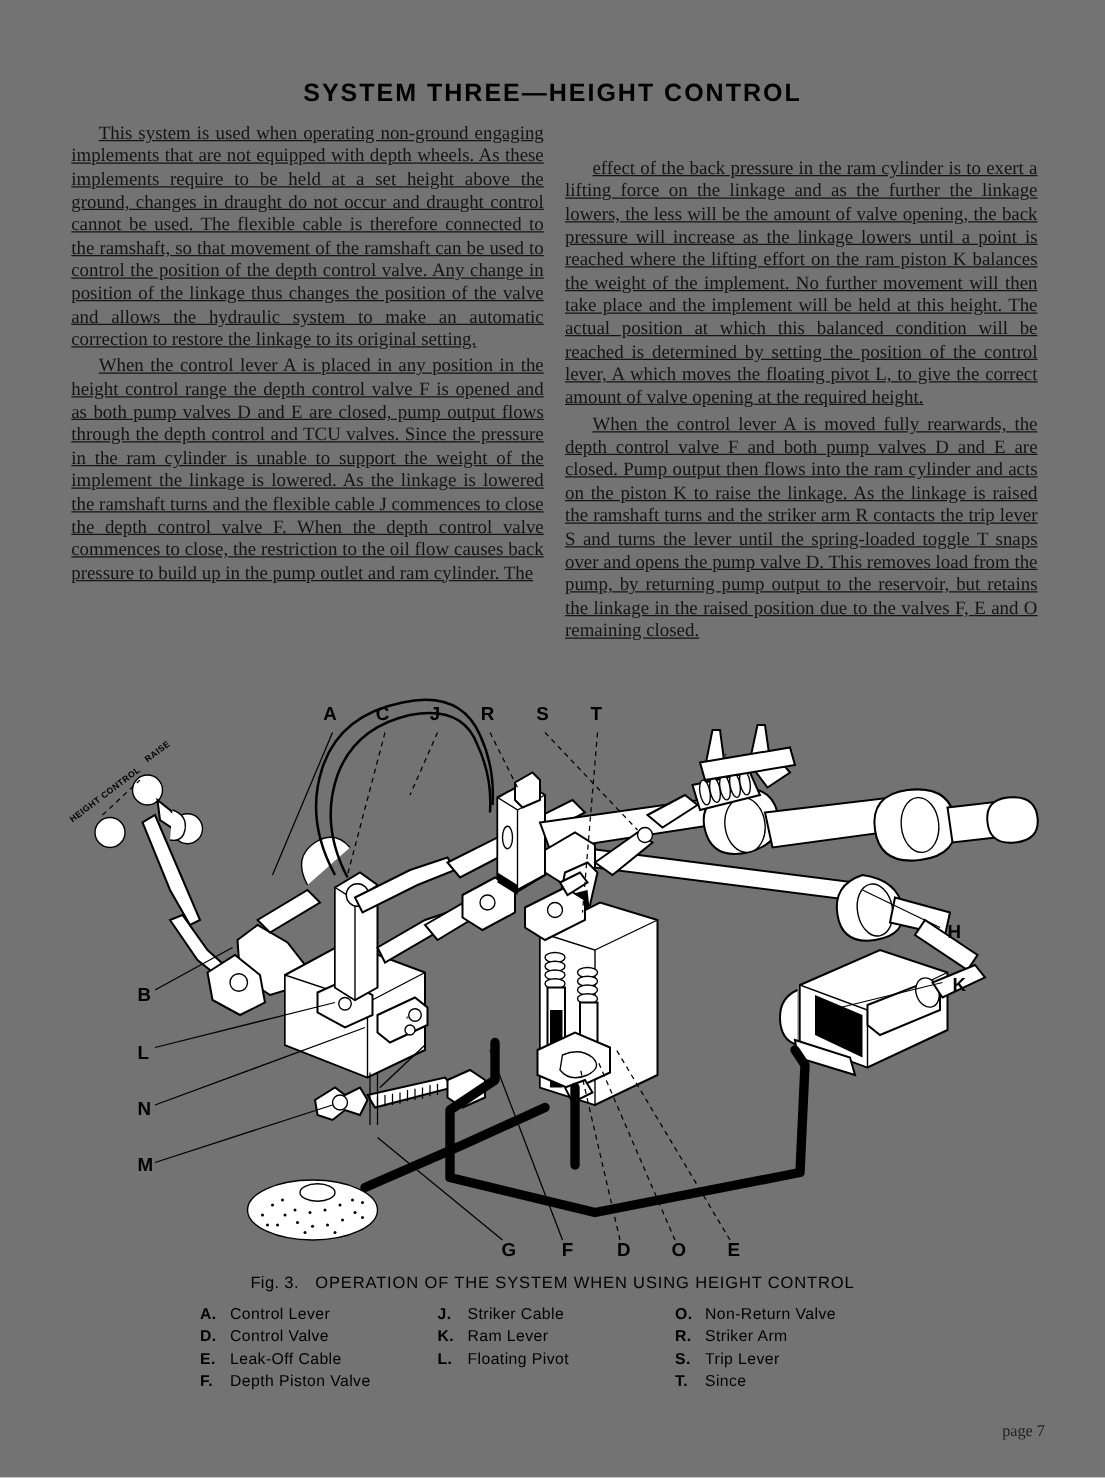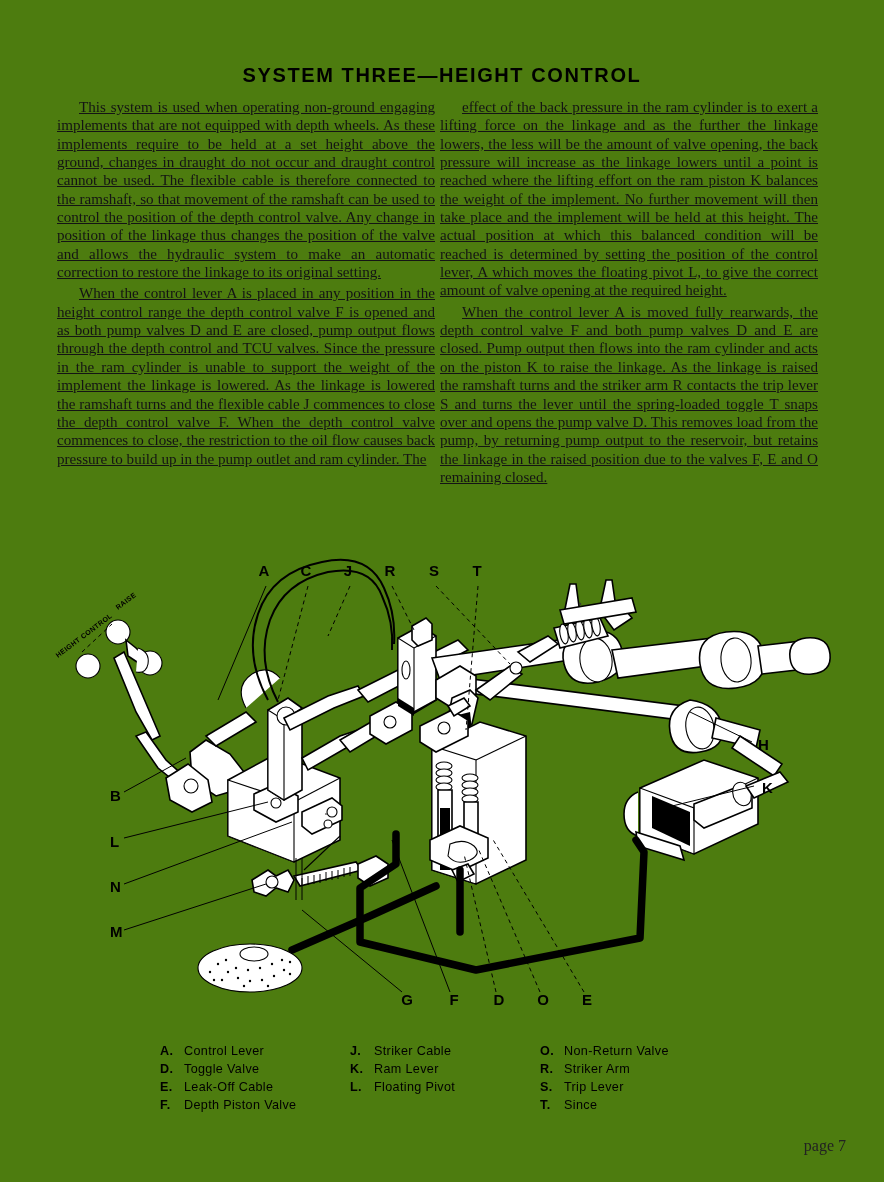--- a/index.html
+++ b/index.html
@@ -4,21 +4,21 @@
 <style>
   html, body {
     margin: 0;
     padding: 0;
     background: #ffffff;
   }
   .page {
     position: relative;
     width: 884px;
     height: 1182px;
-    background: #4d7c0f;
+    background: #737373;
     overflow: hidden;
     font-family: "Liberation Serif", serif;
     color: #111;
   }
 
   
   .title {
     position: absolute;
     left: 0; right: 0;
     top: 64px;
@@ -36,21 +36,21 @@
     top: 98px;
     width: 378px;
     font-size: 15.1px;
     line-height: 18.35px;
     text-align: justify;
     text-justify: inter-word;
     color: #141414;
     text-decoration: underline;
   }
   .col.left  { left: 57px; }
-  .col.right { left: 440px; }
+  .col.right { left: 452px; margin-top: 28px; }
   .col p {
     margin: 0 0 0 0;
     text-indent: 22px;
   }
   .col p + p { margin-top: 3px; }
 
   
   .figure {
     position: absolute;
     left: 40px;
@@ -92,23 +92,23 @@
   }
   .legend-key {
     width: 24px;
     font-weight: bold;
     color: #000;
   }
   .legend-val { color: #000; }
 
   .page-number {
     position: absolute;
-    right: 38px;
+    right: 48px;
     top: 1137px;
-    font-size: 16px;
+    font-size: 13px;
     color: #222;
   }
 
   
   .dlabel {
     font-family: "Liberation Sans", sans-serif;
     font-weight: bold;
     font-size: 15px;
     fill: #000;
   }
@@ -397,30 +397,35 @@
 
       <g opacity="0.8">
         <circle cx="540" cy="64" r="1.3" fill="#333"></circle>
         <circle cx="812" cy="54" r="1.3" fill="#333"></circle>
         <circle cx="286" cy="274" r="1.1" fill="#555"></circle>
       </g>
 
     </svg>
   </div>
 
+  <div class="fig-caption">
+    <span class="figno">Fig. 3.</span>
+    <span>&nbsp;</span>
+    <span>OPERATION OF THE SYSTEM WHEN USING HEIGHT CONTROL</span>
+  </div>
 
   <div class="legend">
     <div class="legend-col">
       <div class="legend-row">
         <span class="legend-key">A.</span>
         <span class="legend-val">Control Lever</span>
       </div>
       <div class="legend-row">
         <span class="legend-key">D.</span>
-        <span class="legend-val">Toggle Valve</span>
+        <span class="legend-val">Control Valve</span>
       </div>
       <div class="legend-row">
         <span class="legend-key">E.</span>
         <span class="legend-val">Leak-Off Cable</span>
       </div>
       <div class="legend-row">
         <span class="legend-key">F.</span>
         <span class="legend-val">Depth Piston Valve</span>
       </div>
     </div>

